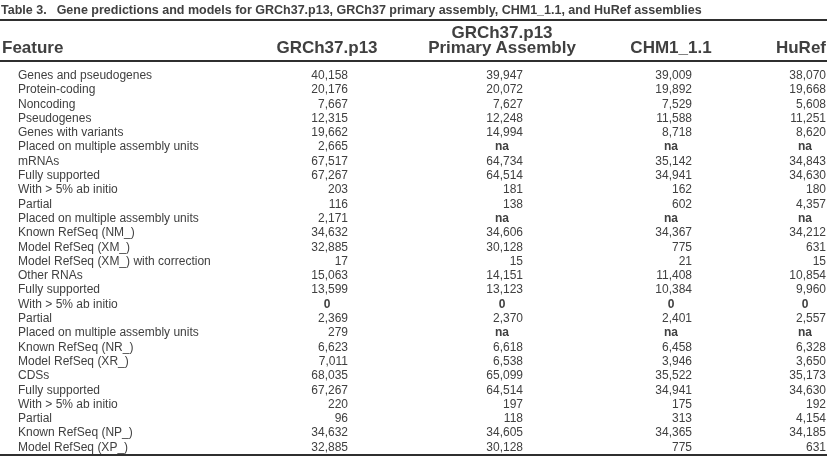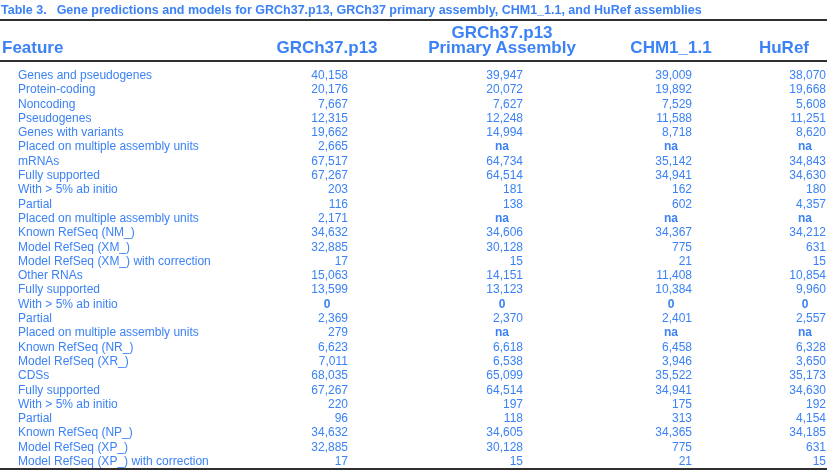--- a/index.html
+++ b/index.html
@@ -1,37 +1,37 @@
 <!DOCTYPE html>
 <html><head>
 <meta charset="utf-8">
 <style>
   html,body { margin:0; padding:0; background:#ffffff; }
   .page {
     position:relative; width:827px; height:474px; overflow:hidden;
-    background:#ffffff; color:#3b82f6;
+    background:#ffffff; color:#404040;
     font-family:"Liberation Sans", sans-serif;
   }
   .caption {
     box-sizing:border-box; height:21px; padding:3px 2px 0 1px;
     border-bottom:2px solid #2f2f2f;
     font-size:12.5px; line-height:15px; font-weight:700; white-space:nowrap;
   }
   .caption .tlabel { margin-right:10px; }
   table {
     width:827px; border-collapse:collapse; table-layout:fixed;
     border-bottom:2px solid #2f2f2f;
   }
   thead th {
     vertical-align:bottom; font-weight:700; font-size:17px; line-height:15px;
     padding:4px 0 5px 0; border-bottom:2px solid #2f2f2f;
   }
   th.feature-h { text-align:left; padding-left:2px; }
   th.num-h { text-align:center; }
-  th.right-h { text-align:right; padding-right:18px; }
+  th.right-h { text-align:right; padding-right:1px; }
   tbody td {
     font-size:12px; line-height:14.3px; padding:0;
     white-space:nowrap; overflow:hidden;
   }
   tbody tr:first-child td { padding-top:6px; }
   td.feature { text-align:left; padding-left:18px; }
   td.num { text-align:center; }
   td.col5 { text-align:right; padding-right:1px; }
   .n { display:inline-block; width:42px; text-align:right; }
   .n.c { text-align:center;font-weight:bold; }
@@ -244,22 +244,15 @@
           <td class="num"><span class="n">34,365</span></td>
           <td class="col5"><span class="n">34,185</span></td>
         </tr>
         <tr>
           <td class="feature">Model RefSeq (XP_)</td>
           <td class="num"><span class="n">32,885</span></td>
           <td class="num"><span class="n">30,128</span></td>
           <td class="num"><span class="n">775</span></td>
           <td class="col5"><span class="n">631</span></td>
         </tr>
-        <tr>
-          <td class="feature">Model RefSeq (XP_) with correction</td>
-          <td class="num"><span class="n">17</span></td>
-          <td class="num"><span class="n">15</span></td>
-          <td class="num"><span class="n">21</span></td>
-          <td class="col5"><span class="n">15</span></td>
-        </tr>
       </tbody>
   </table>
 </div>
 
 </body></html>

